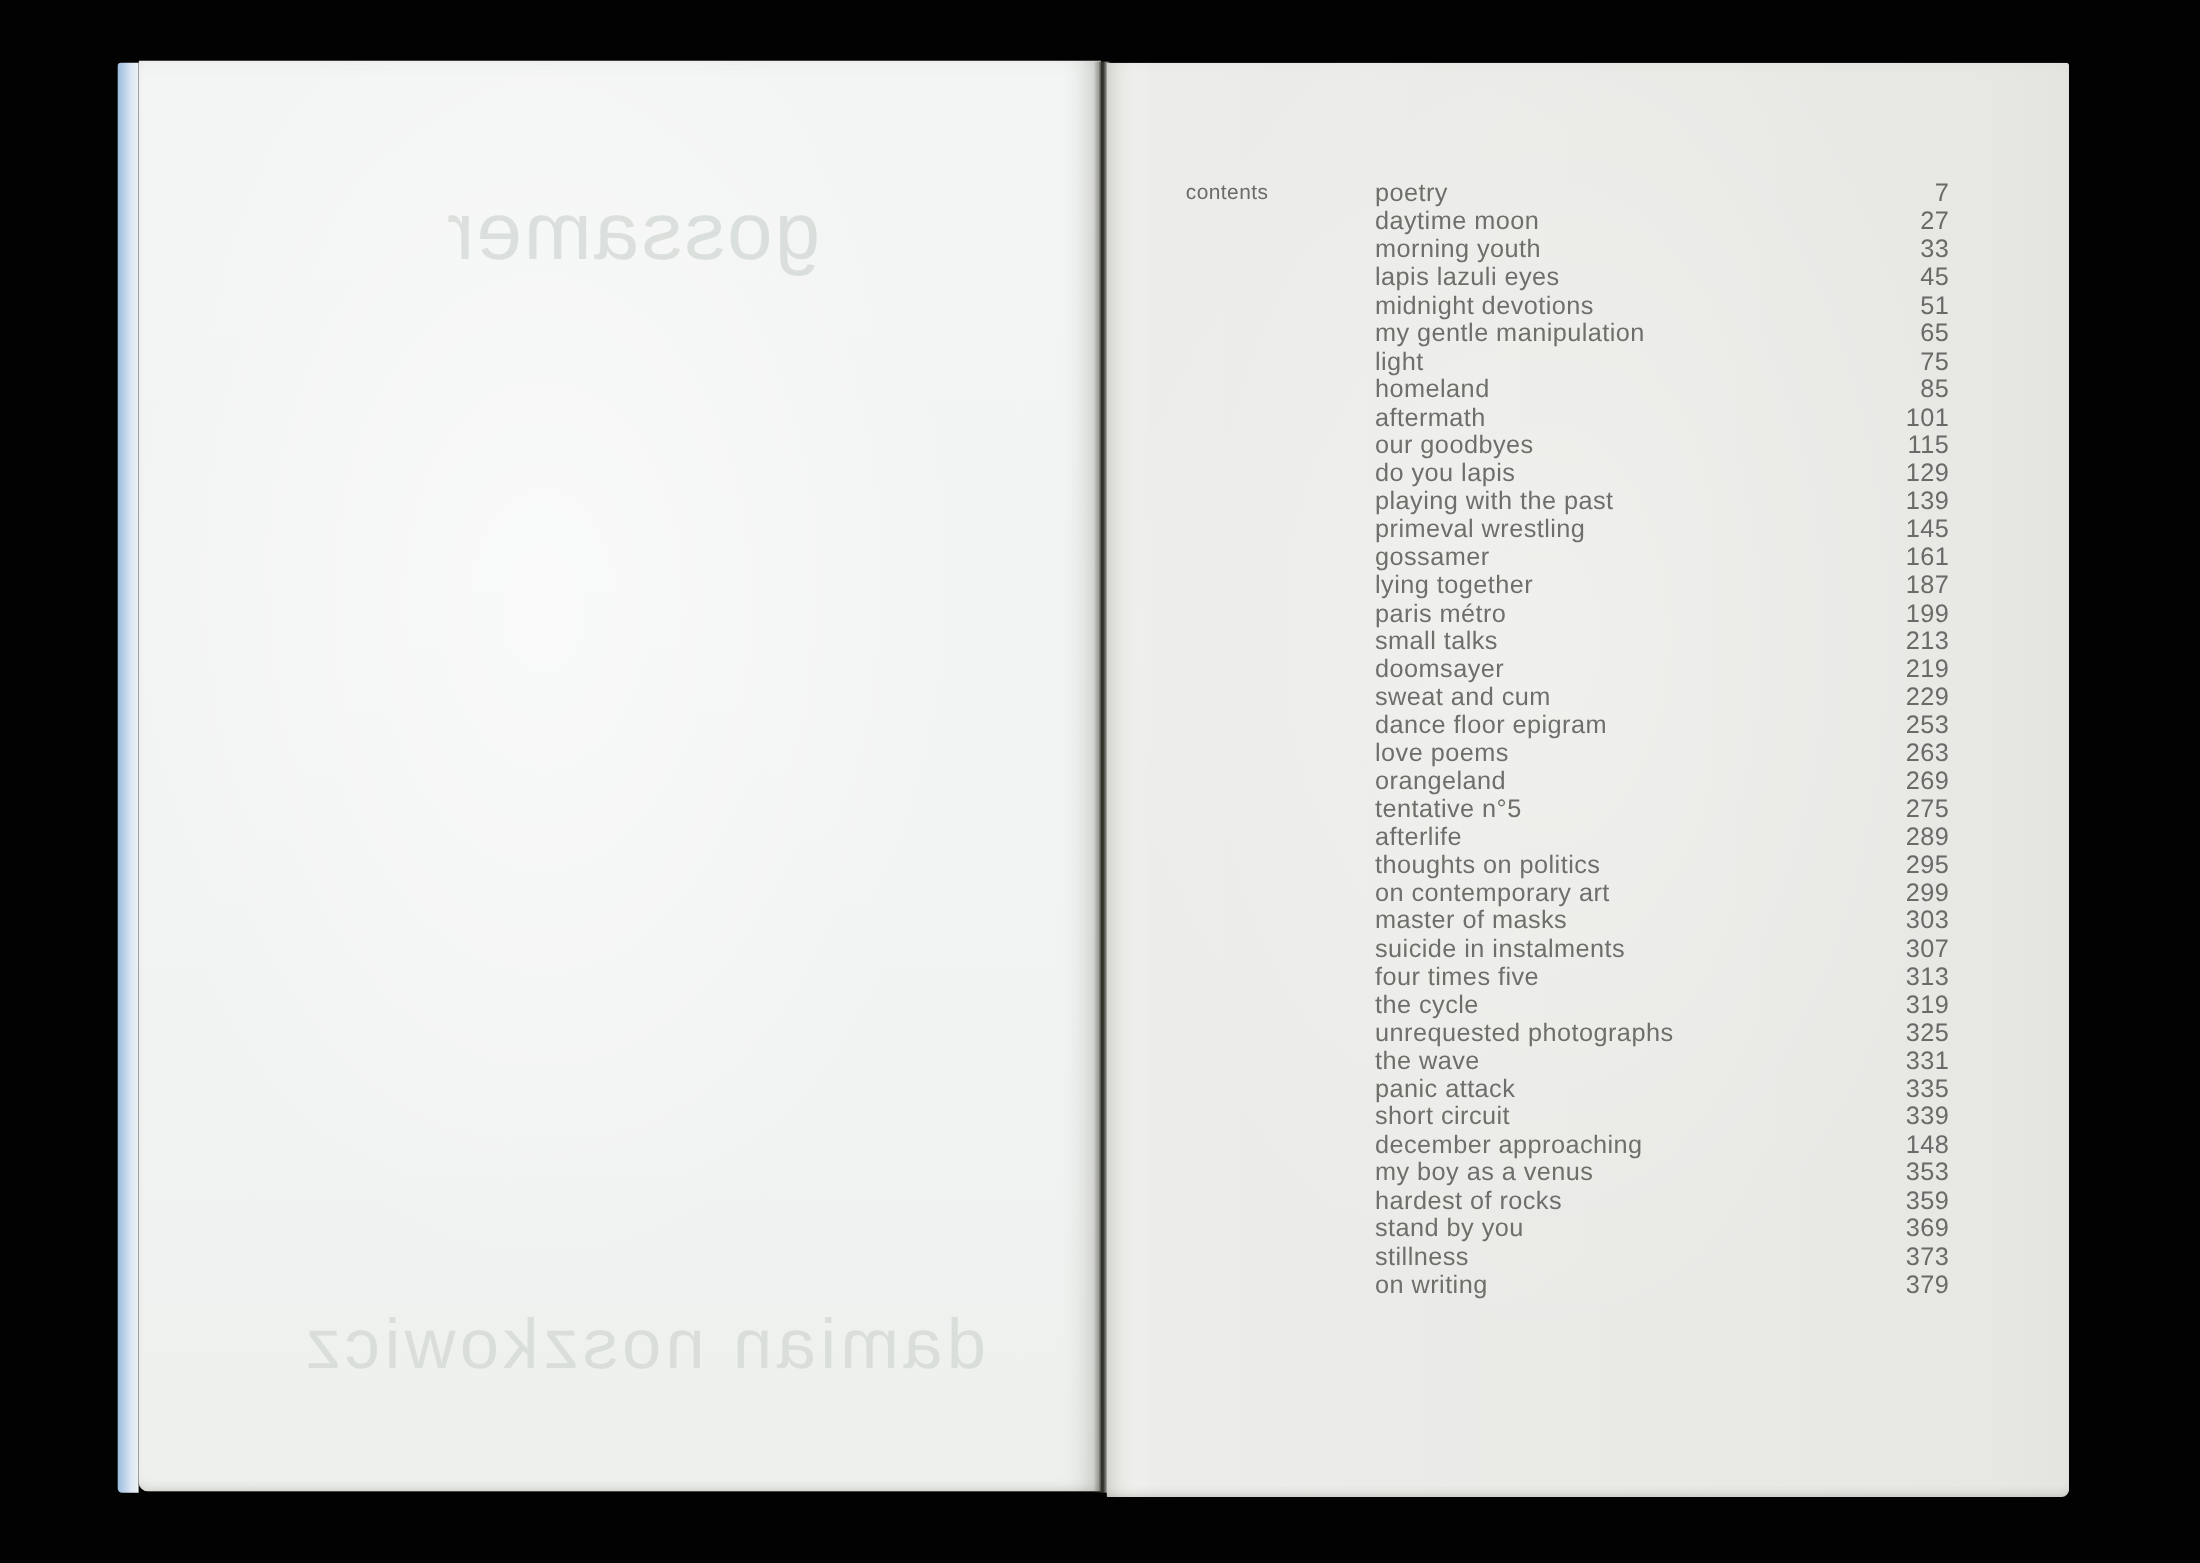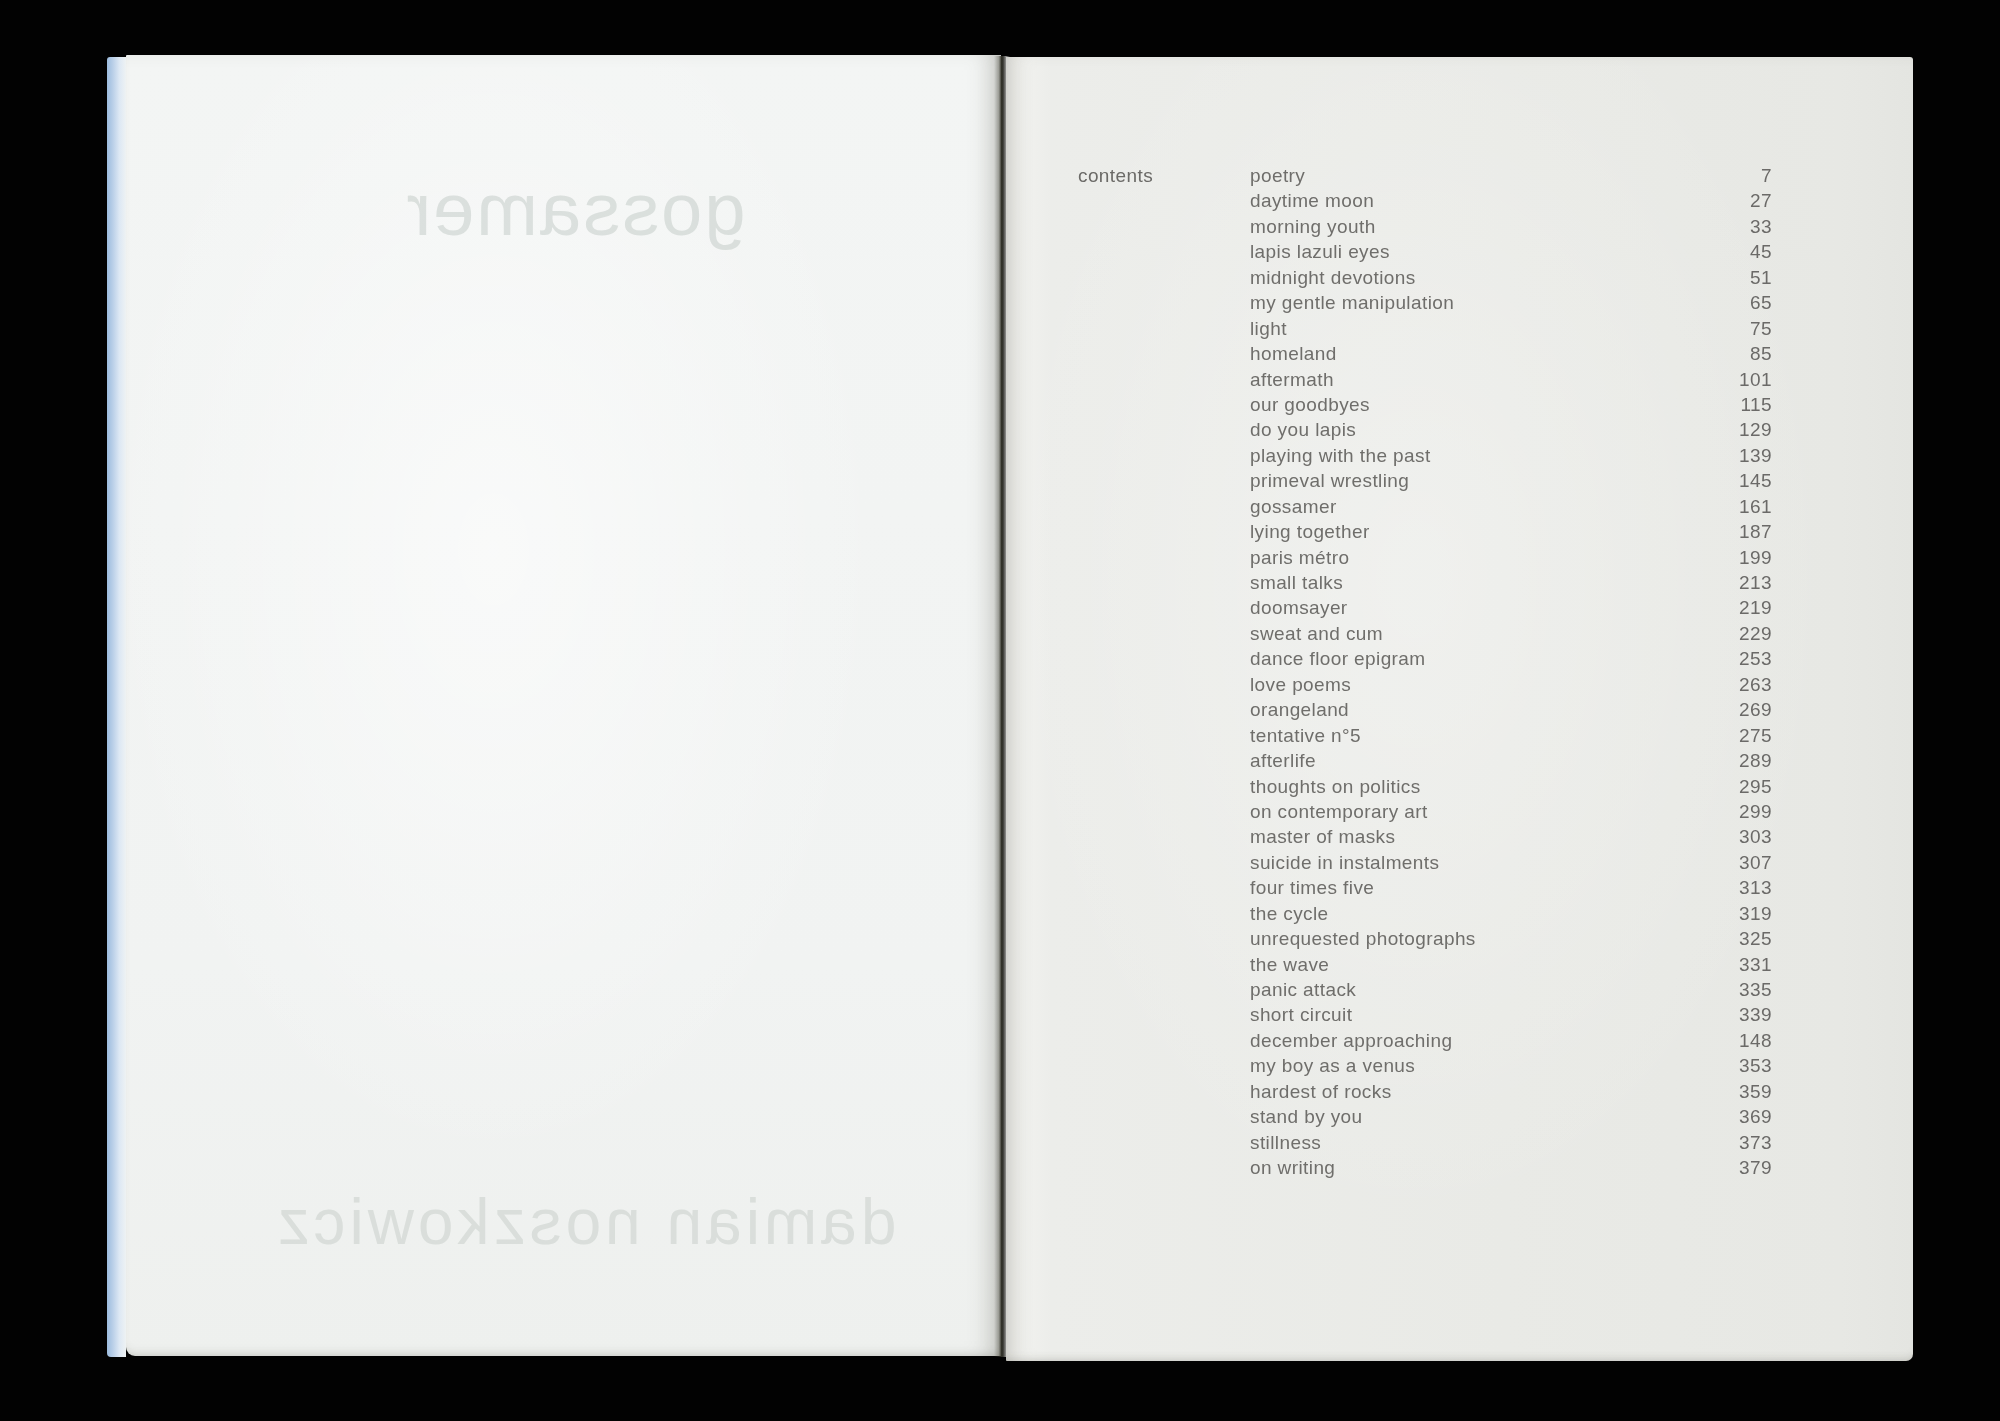--- a/index.html
+++ b/index.html
@@ -63,36 +63,35 @@
 
   
   .page-right{
     position:absolute;left:1006px;top:57px;width:875px;height:1304px;
     background:
       radial-gradient(ellipse at 45% 40%, rgba(255,255,255,0.30) 0%, rgba(255,255,255,0) 60%),
       linear-gradient(to right,#f4f4f1 0%,#ecedea 5%,#e9eae6 55%,#e7e8e4 92%,#e4e5e1 100%);
     box-shadow:inset 18px 0 22px -14px rgba(80,80,66,0.30),
                inset 0 -7px 10px -7px rgba(90,90,80,0.28);
     border-radius:0 3px 7px 1px;
-    padding-left:32px;
   }
 
   .contents-label{
     position:absolute;left:72px;top:106px;
     font-size:19px;line-height:25.45px;letter-spacing:0.4px;
     color:#6b6a67;
   }
 
   .toc{
     position:absolute;left:244px;top:106px;width:522px;
   }
   .toc-row{
     display:flex;justify-content:space-between;align-items:baseline;
     height:25.45px;line-height:25.45px;
-    font-size:19px;letter-spacing:0.4px;
+    font-size:23px;letter-spacing:0.4px;
     color:#6f6e6b;
   }
   .toc-title{white-space:nowrap;}
   .toc-page{text-align:right;color:#6b6a68;}
 </style>
 </head>
 <body>
 
 <div class="book">
 

